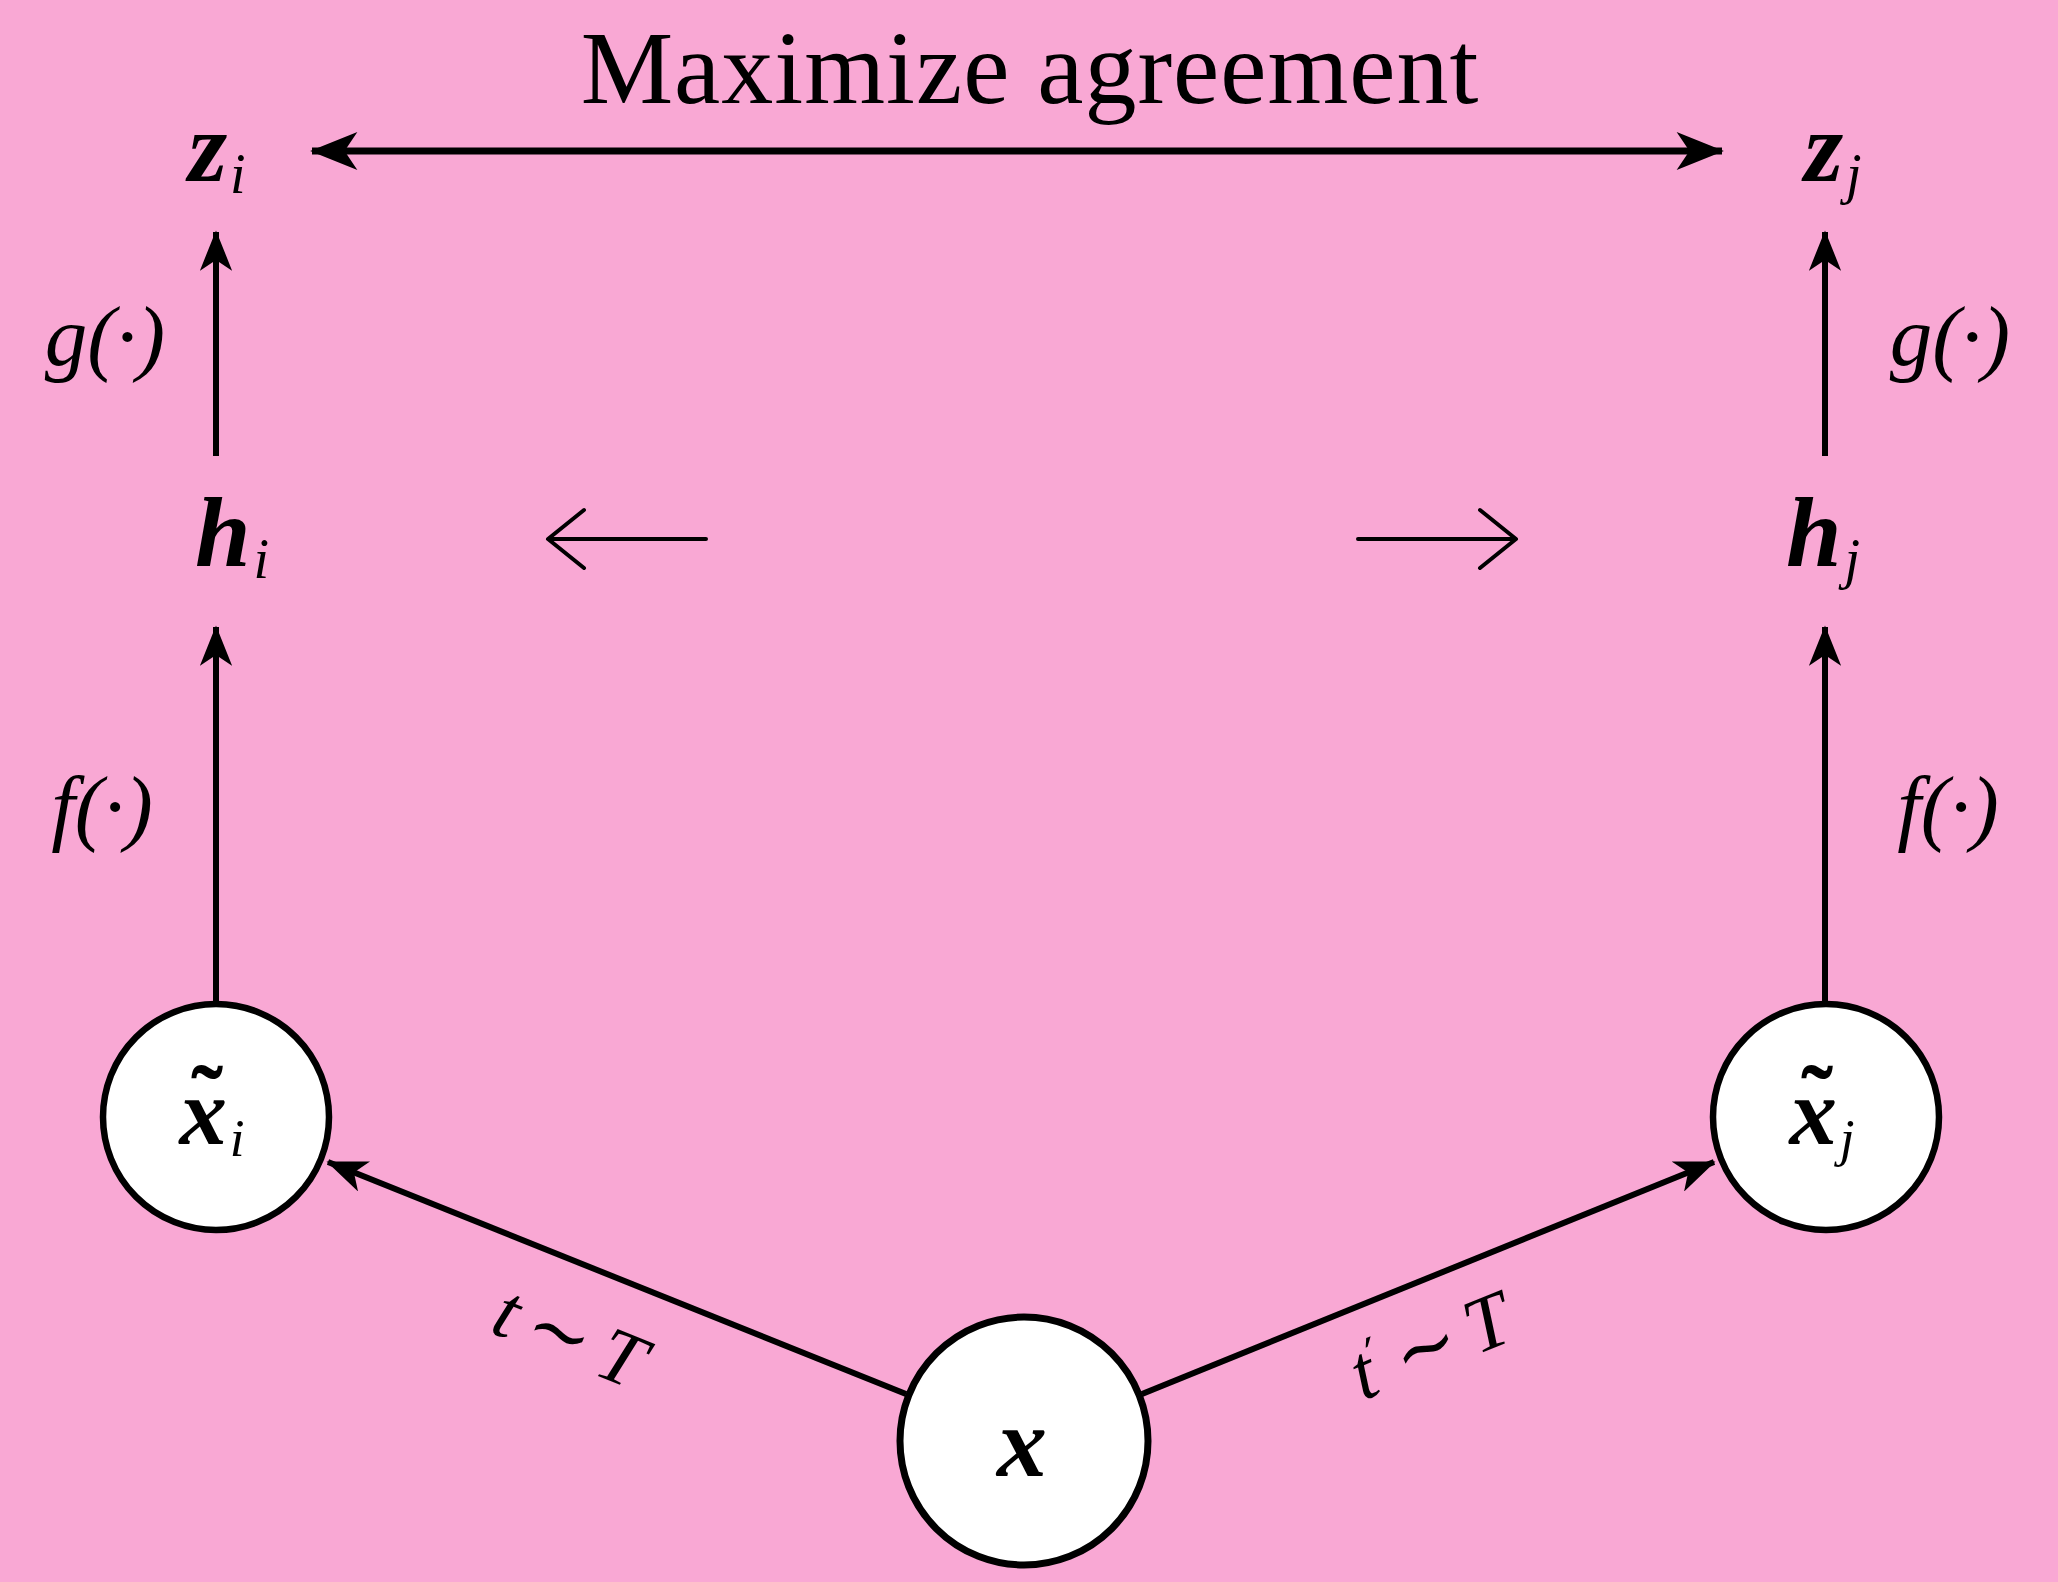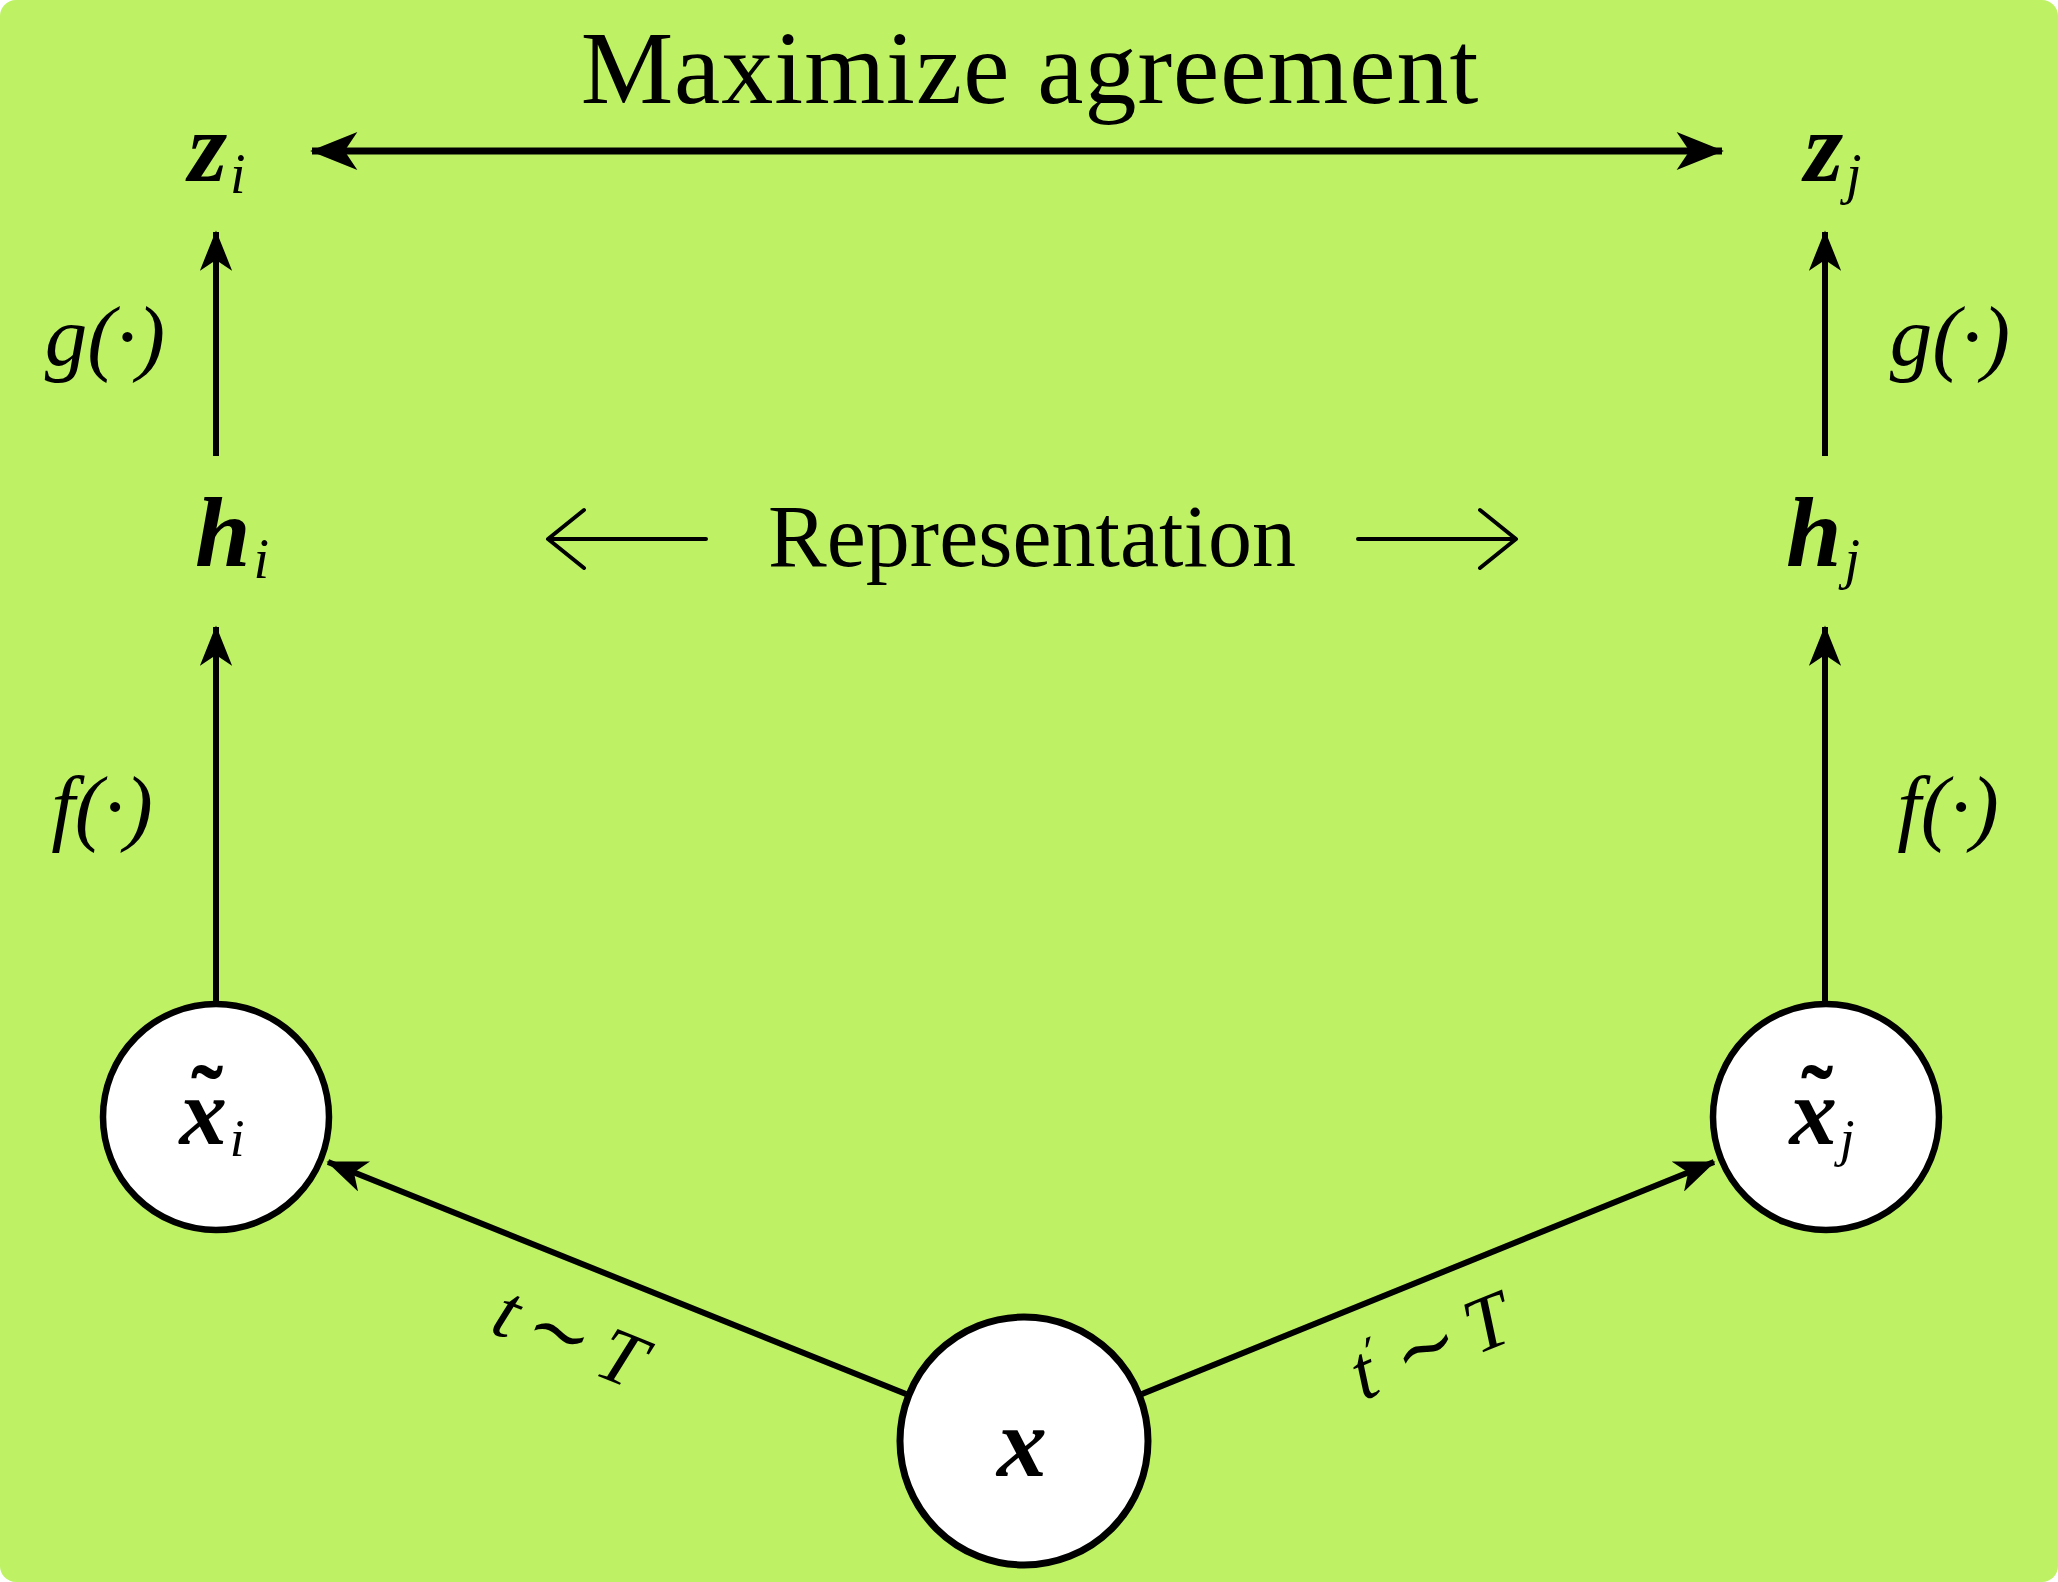--- a/index.html
+++ b/index.html
@@ -1,24 +1,23 @@
 <!DOCTYPE html>
 <html><head>
 <meta charset="utf-8">
 <style>
   html, body { margin: 0; padding: 0; background: #ffffff; }
   #fig {
     position: relative;
     width: 2058px;
     height: 1582px;
-    background: #bef264;
+    background: #f9a8d4;
     overflow: hidden;
     font-family: "Liberation Serif", "DejaVu Serif", serif;
     color: #000;
-    border-radius: 16px;
   }
   #fig svg { position: absolute; left: 0; top: 0; }
 
   .lbl {
     position: absolute;
     transform: translate(-50%, -50%);
     white-space: nowrap;
     color: #000;
     line-height: 1;
   }
@@ -100,21 +99,20 @@
   <div class="lbl fn" style="left:105px; top:336px; font-size:85px;">g(·)</div>
   <div class="lbl fn" style="left:1950px; top:336px; font-size:85px;">g(·)</div>
 
   <div class="lbl" style="left:216px; top:535px; font-size:100px;margin-left:16px;">
     <span class="vec">h</span><span class="sub">i</span>
   </div>
   <div class="lbl" style="left:1823px; top:535px; font-size:100px;">
     <span class="vec">h</span><span class="sub">j</span>
   </div>
 
-  <div class="lbl upright" style="left:1032px; top:537px; font-size:88px;">Representation</div>
 
   <div class="lbl fn" style="left:102px; top:806px; font-size:85px;">f(·)</div>
   <div class="lbl fn" style="left:1948px; top:806px; font-size:85px;">f(·)</div>
 
   <div class="lbl" style="left:212px; top:1115px; font-size:95px;">
     <span class="tw"><span class="acc">˜</span><span class="vec">x</span></span><span class="sub">i</span>
   </div>
   <div class="lbl" style="left:1822px; top:1115px; font-size:95px;">
     <span class="tw"><span class="acc">˜</span><span class="vec">x</span></span><span class="sub">j</span>
   </div>

